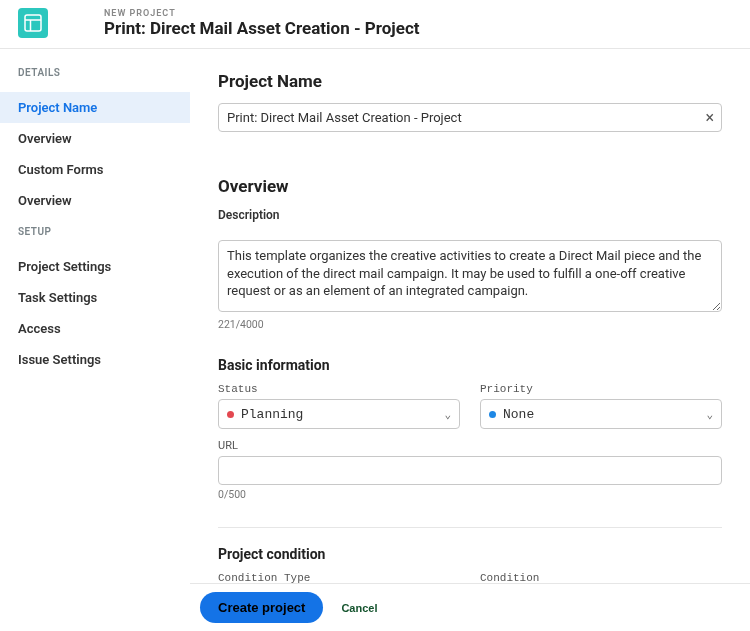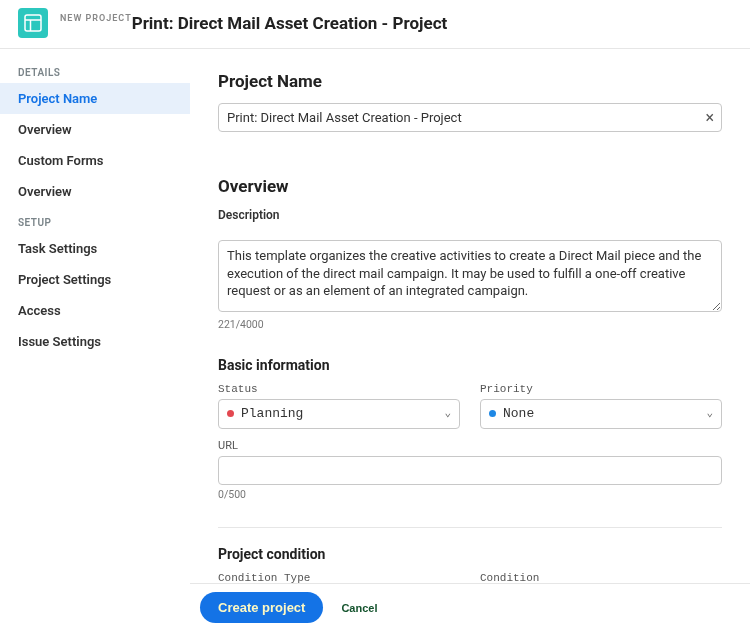--- a/index.html
+++ b/index.html
@@ -20,21 +20,21 @@
     gap: 12px;
   }
   .header .logo {
     width: 30px; height: 30px;
     background: #2cc7be;
     border-radius: 4px;
     display: flex; align-items: center; justify-content: center;
     flex-shrink: 0;
   }
   .header .logo svg { width: 18px; height: 18px; }
-  .header .titles { display: flex; flex-direction: row; }
+  .header .titles { display: flex; flex-direction: column; margin-left: 44px; }
   .header .sub {
     font-size: 9px;
     letter-spacing: 1px;
     color: #888;
     font-weight: 600;
     text-transform: uppercase;
   }
   .header .title {
     font-size: 17px;
     font-weight: 700;
@@ -48,21 +48,21 @@
   .sidebar {
     width: 190px;
     flex-shrink: 0;
     padding-top: 8px;
   }
   .sidebar .section-hdr {
     font-size: 10px;
     letter-spacing: 0.5px;
     color: #7a8489;
     font-weight: 600;
-    padding: 10px 18px 5px;
+    padding: 10px 18px 14px;
     text-transform: uppercase;
   }
   .sidebar .item {
     padding: 8px 18px;
     font-size: 13px;
     font-weight: 600;
     color: #333;
     cursor: pointer;
   }
   .sidebar .item.active {
@@ -118,21 +118,21 @@
     resize: both;
     line-height: 1.35;
   }
   .counter {
     font-size: 10.5px;
     color: #777;
     margin-top: 3px;
   }
   .select-input {
     display: flex;
-    align-items: flex-start;
+    align-items: center;
     justify-content: space-between;
     cursor: pointer;
     height: 30px;
   }
   .select-input.disabled {
     background: #f3f3f3;
     color: #9a9a9a;
   }
   .select-left { display: flex; align-items: center; gap: 7px; }
   .dot { width: 7px; height: 7px; border-radius: 50%; flex-shrink: 0; }
@@ -159,21 +159,21 @@
     height: 48px;
     border-top: 1px solid #e6e6e6;
     background: #fff;
     display: flex;
     align-items: center;
     padding-left: 10px;
     gap: 18px;
   }
   .btn-primary {
     background: #1473e6;
-    color: #fef9c3;
+    color: #000000;
     border: none;
     border-radius: 16px;
     padding: 8px 18px;
     font-size: 13px;
     font-weight: 600;
     cursor: pointer;
   }
   .btn-secondary {
     background: none;
     border: none;
@@ -205,22 +205,22 @@
 
 <div class="body">
   <div class="sidebar">
     <div class="section-hdr">DETAILS</div>
     <div class="item active"><span>Project Name</span></div>
     <div class="item"><span>Overview</span></div>
     <div class="item"><span>Custom Forms</span></div>
     <div class="item"><span>Overview</span></div>
 
     <div class="section-hdr">SETUP</div>
+    <div class="item"><span>Project Settings</span></div>
     <div class="item"><span>Task Settings</span></div>
-    <div class="item"><span>Project Settings</span></div>
     <div class="item"><span>Access</span></div>
     <div class="item"><span>Issue Settings</span></div>
   </div>
 
   <div class="main">
 
     <div class="section-block">
       <div class="section-title">Project Name</div>
       <div class="input-wrap">
         <input class="text-input with-clear" value="Print: Direct Mail Asset Creation - Project" style="">

